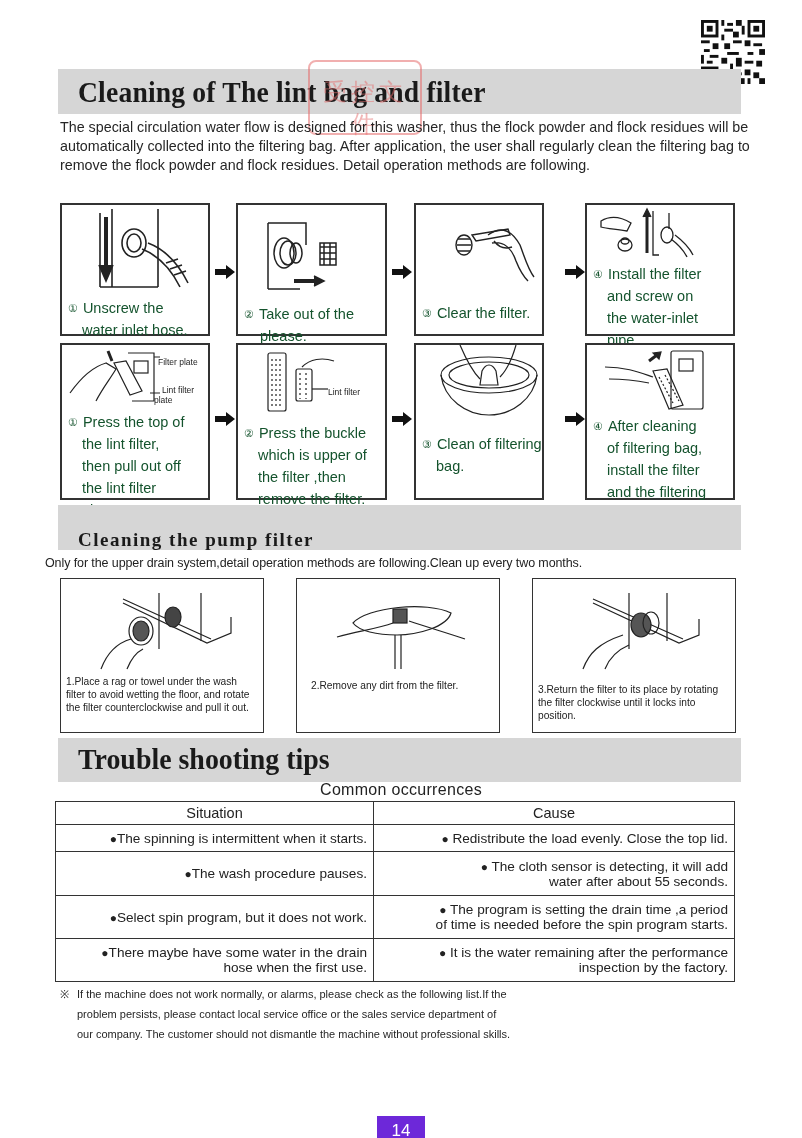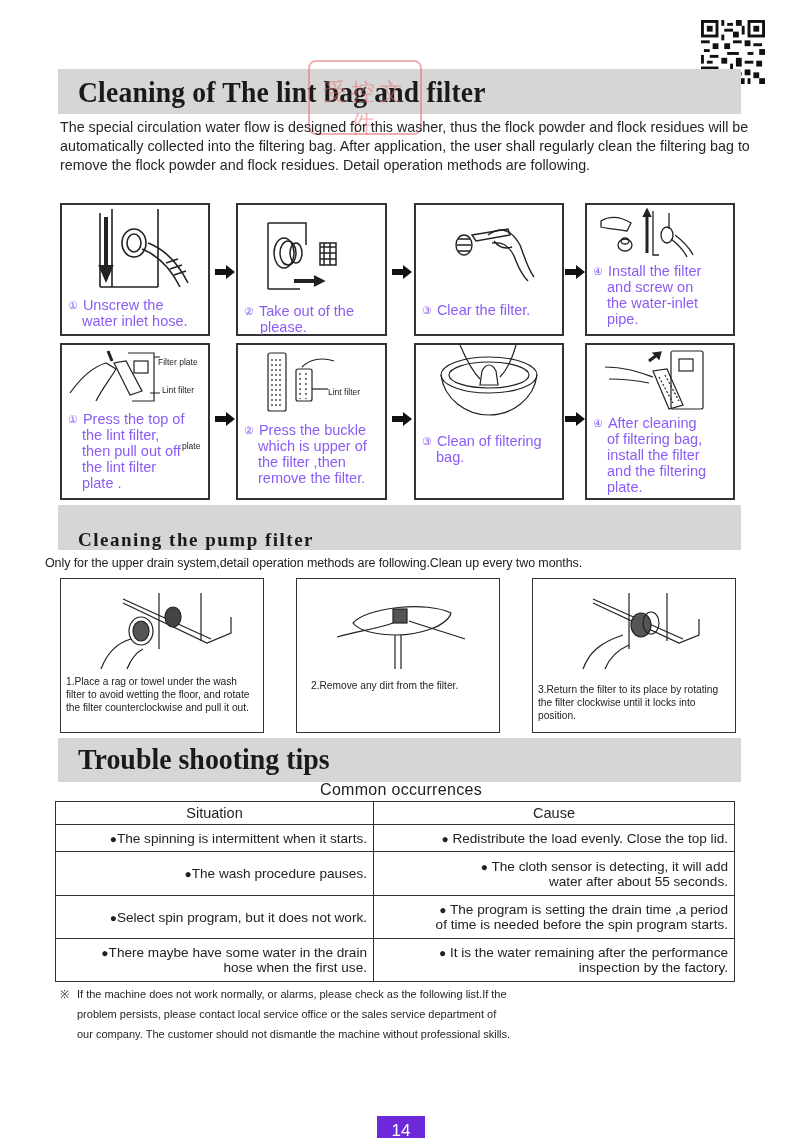--- a/index.html
+++ b/index.html
@@ -17,29 +17,29 @@
   #bar3 { top: 738px; height: 44px; }
   #bar3 .section-title { top: 4px; font-size: 30px; transform: scaleX(0.93); transform-origin: left center; }
 
   .stamp { position: absolute; left: 308px; top: 60px; width: 114px; height: 75px; border: 2px solid rgba(230,110,110,0.55); border-radius: 8px; pointer-events: none; }
   .stamp span { position: absolute; top: 14px; left: 0; right: 0; text-align: center; color: rgba(230,110,110,0.5); font-size: 24px; letter-spacing: 4px; font-family: "DejaVu Sans", sans-serif; }
 
   .intro { position: absolute; left: 60px; top: 118px; width: 690px; font-size: 14.3px; line-height: 19px; color: #262626; }
 
   .panel { position: absolute; border: 2px solid #333; background: #fff; }
   .panel .pic { position: absolute; left: 0; right: 0; top: 0; }
-  .panel .cap { position: absolute; font-size: 14.5px; line-height: 16px; color: #8b5cf6; }
+  .panel .cap { position: absolute; font-size: 14.5px; line-height: 22px; color: #14532d; }
   .panel .num { font-size: 11px; margin-right: 5px; vertical-align: 1px; }
   .arrow { position: absolute; width: 20px; height: 14px; }
 
   .r1 { top: 203px; height: 133px; }
   .r2 { top: 343px; height: 157px; }
   .c1 { left: 60px; width: 150px; }
   .c2 { left: 236px; width: 151px; }
-  .c3 { left: 414px; width: 150px; }
+  .c3 { left: 414px; width: 130px; }
   .c4 { left: 585px; width: 150px; }
 
   .pump-note { position: absolute; left: 45px; top: 556px; font-size: 12.5px; color: #222; letter-spacing: -0.1px; }
   .pump { position: absolute; top: 578px; height: 155px; border: 1.5px solid #333; background: #fff; }
   .pump .cap { position: absolute; left: 5px; right: 6px; font-size: 10.2px; line-height: 13px; color: #222; }
   .p1 { left: 60px; width: 204px; }
   .p2 { left: 296px; width: 204px; }
   .p3 { left: 532px; width: 204px; }
 
   .common { position: absolute; left: 0; width: 802px; top: 781px; text-align: center; font-size: 16px; color: #222; letter-spacing: 0.3px; }
@@ -197,21 +197,21 @@
   <svg class="pic" width="146" height="62" viewBox="0 0 146 62" fill="none" stroke="#222" stroke-width="1.2">
     <path d="M8 48 C18 34 30 22 44 18 L54 24 C48 34 40 44 34 56"></path>
     <path d="M46 6 L50 16" stroke-width="3"></path>
     <path d="M52 18 L68 50 L80 46 L64 16 Z"></path>
     <path d="M66 8 H92 V56 H70"></path>
       <rect x="72" y="16" width="14" height="12"></rect>
     <path d="M92 12 H98 M88 48 H98"></path>
   </svg>
   <div style="position:absolute; left:96px; top:12px; font-size:8.5px; color:#222;">Filter plate</div>
   <div style="position:absolute; left:100px; top:40px; font-size:8.5px; color:#222;">Lint filter</div>
-  <div style="position:absolute; left:120px; top:50px; font-size:8.5px; color:#222;margin-top:46px;">plate</div>
+  <div style="position:absolute; left:92px; top:50px; font-size:8.5px; color:#222;">plate</div>
   <div class="cap" style="left:6px; top:66px;">
     <span class="num">①</span><span>Press the top of</span><br>
     <span style="padding-left:14px">the lint filter,</span><br>
     <span style="padding-left:14px">then pull out off</span><br>
     <span style="padding-left:14px">the lint filter</span><br>
     <span style="padding-left:14px">plate .</span>
   </div>
 </div>
 <svg class="arrow" style="left:215px; top:412px;" viewBox="0 0 20 14">
     <path d="M0 4 H11 V0 L20 7 L11 14 V10 H0 Z" fill="#111"></path>

